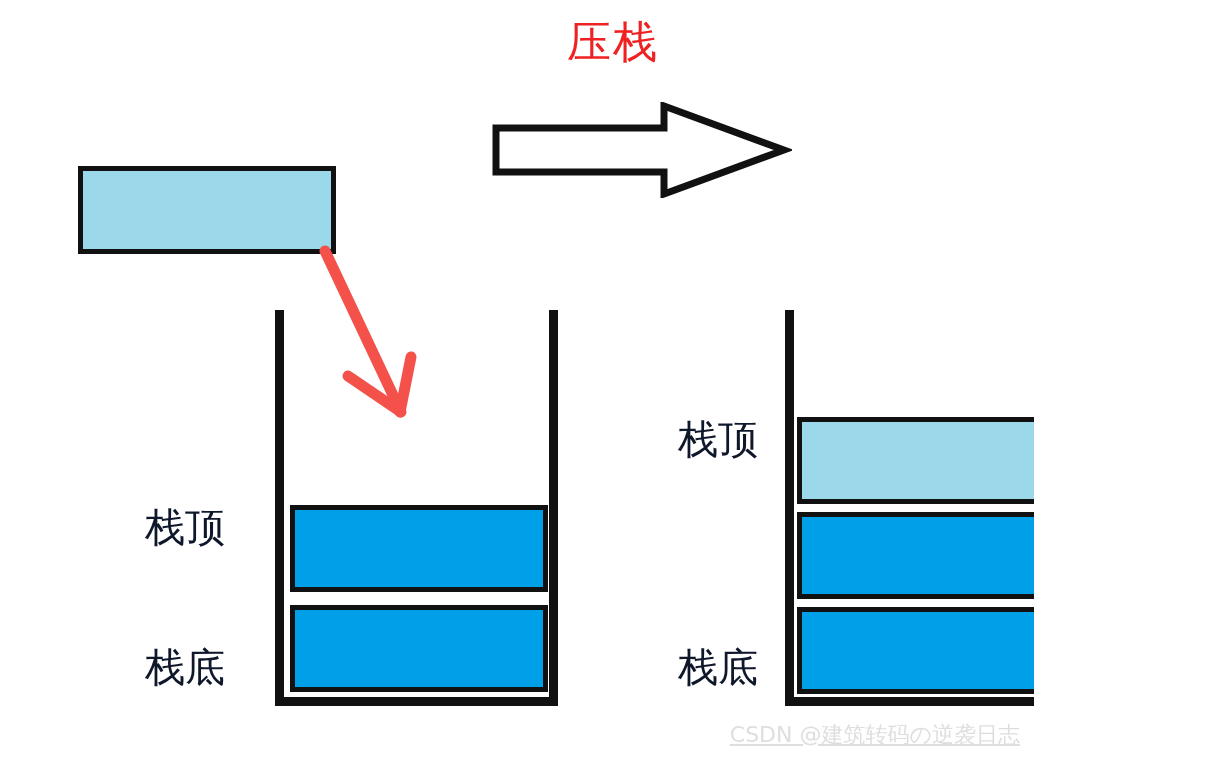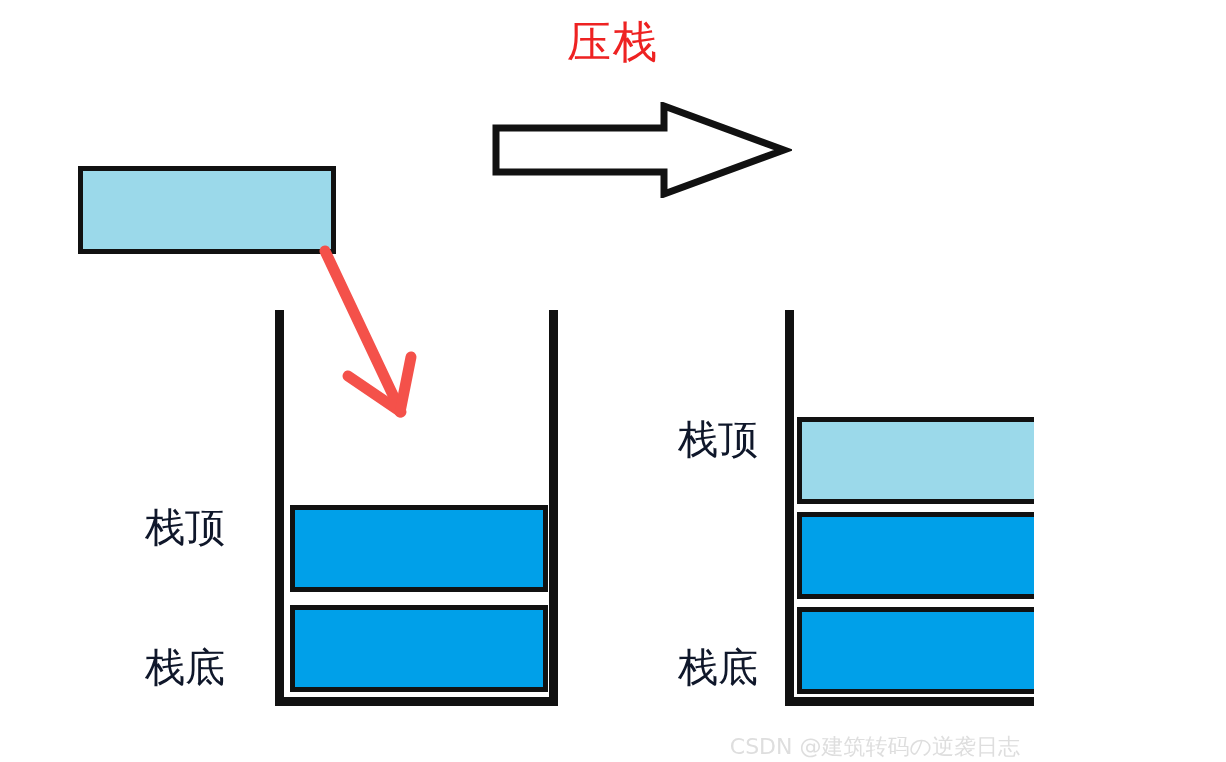--- a/index.html
+++ b/index.html
@@ -93,26 +93,27 @@
     color: #0f172a;
     white-space: nowrap;
     user-select: none;
     font-family: "DejaVu Sans", "Liberation Sans", sans-serif;
   }
 
   
   .watermark {
     position: absolute;
     right: 14px;
-    bottom: 0;
+    bottom: 12px;
     font-size: 22px;
     line-height: 30px;
     color: #dedede;
     white-space: nowrap;
     user-select: none;
+    text-decoration: underline;
   }
 </style>
 </head>
 <body>
 
 <div id="canvas">
 
   <div class="title">压栈</div>
 
   <div class="big-arrow">

